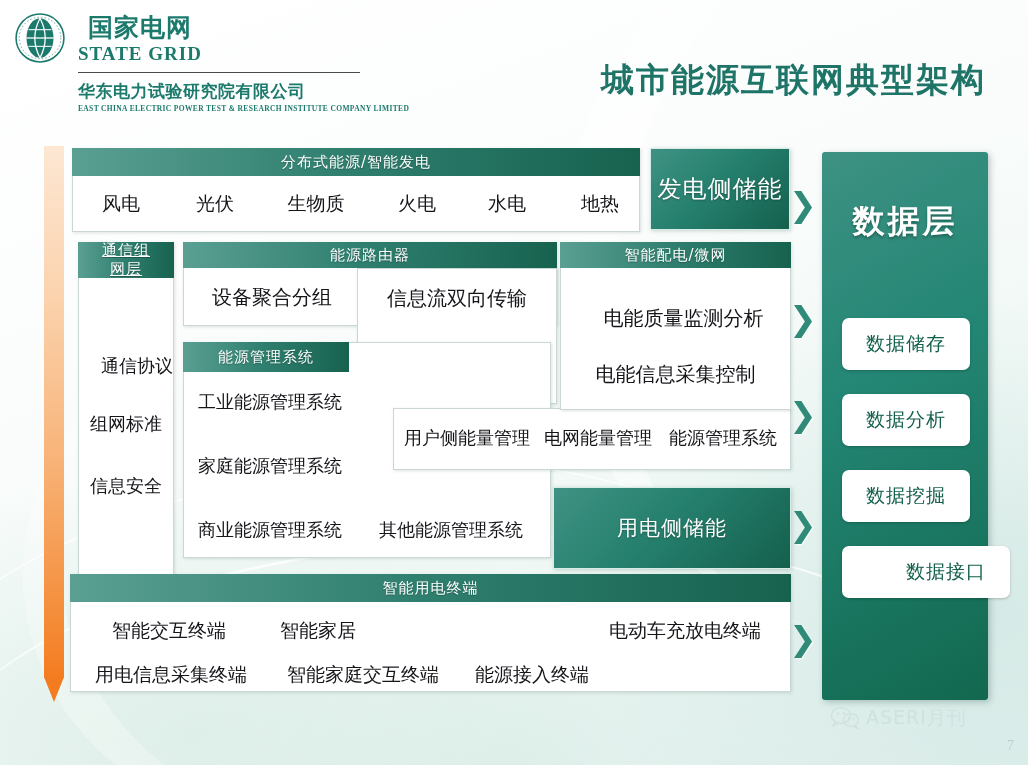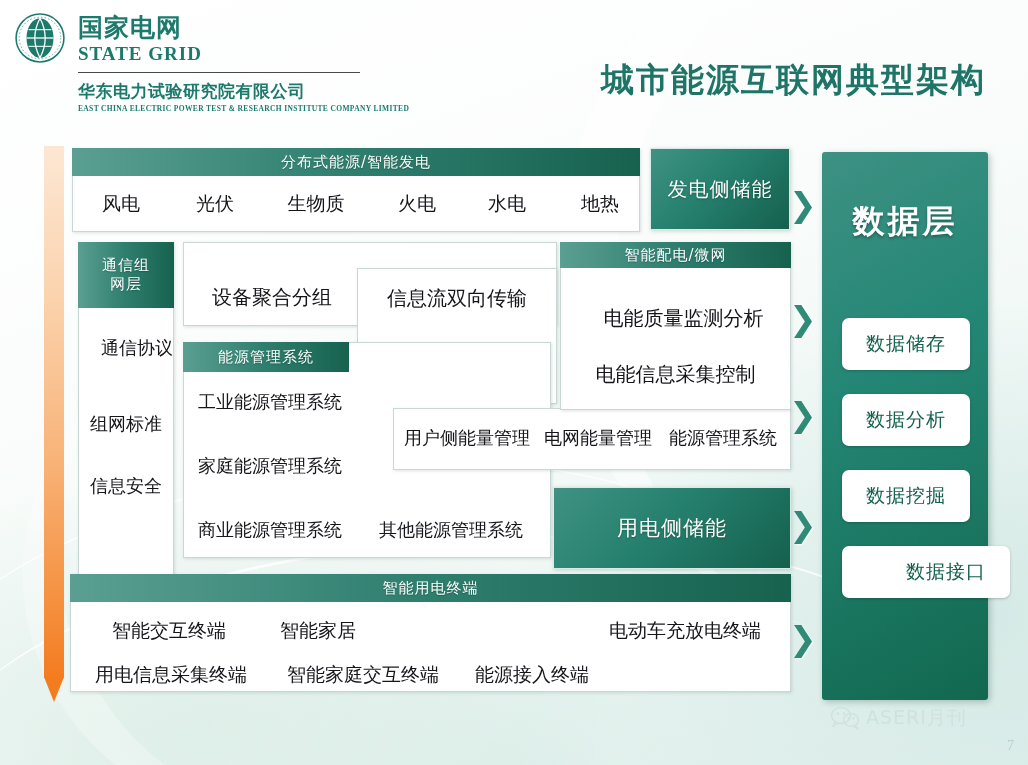--- a/index.html
+++ b/index.html
@@ -76,20 +76,21 @@
     position: absolute;
     left: 66px; top: 6px;
   }
   .sg-cn {
     font-family: "DejaVu Sans", sans-serif;
     font-size: 25px;
     font-weight: bold;
     color: #1c7a6d;
     letter-spacing: 1px;
     line-height: 28px;
+    text-align: center;
   }
   .sg-en {
     font-family: "Liberation Serif", "DejaVu Serif", serif;
     font-size: 19px;
     font-weight: bold;
     color: #1c7a6d;
     letter-spacing: 1px;
     line-height: 22px;
     margin-top: 1px;
   }
@@ -310,32 +311,33 @@
 
   <div class="panel" style="left:72px; top:148px; width:568px; height:84px;"></div>
   <div class="cap" style="left:72px; top:148px; width:568px; height:28px;">分布式能源/智能发电</div>
   <div class="cell" style="left:76px; top:180px; width:90px; height:48px;">风电</div>
   <div class="cell" style="left:170px; top:180px; width:90px; height:48px;">光伏</div>
   <div class="cell" style="left:262px; top:180px; width:108px; height:48px;">生物质</div>
   <div class="cell" style="left:372px; top:180px; width:90px; height:48px;">火电</div>
   <div class="cell" style="left:462px; top:180px; width:90px; height:48px;">水电</div>
   <div class="cell" style="left:556px; top:180px; width:88px; height:48px;">地热</div>
 
-  <div class="teal-block" style="left:650px; top:148px; width:140px; height:82px; font-size:20px; letter-spacing:1px;">发电侧储能</div>
+  <div class="teal-block" style="left:650px; top:148px; width:140px; height:82px; font-size:24px; letter-spacing:1px;">发电侧储能</div>
 
   <div class="panel" style="left:78px; top:242px; width:96px; height:334px;"></div>
-  <div class="cap" style="left:78px; top:242px; width:96px; height:66px; flex-direction:column; line-height:19px; font-size:15px;">
+  <div class="cap" style="left:78px; top:242px; width:96px; height:36px; flex-direction:column; line-height:19px; font-size:15px;text-decoration:underline;">
     <span>通信组</span>
     <span>网层</span>
   </div>
-  <div class="cell" style="left:78px; top:326px; width:118px; height:44px; font-size:18px;">通信协议</div>
+  <div class="cell" style="left:78px; top:344px; width:118px; height:44px; font-size:18px;">通信协议</div>
   <div class="cell" style="left:78px; top:464px; width:96px; height:44px; font-size:18px;">信息安全</div>
   <div class="cell" style="left:78px; top:402px; width:96px; height:44px; font-size:18px;">组网标准</div>
 
   <div class="panel" style="left:183px; top:242px; width:374px; height:84px;"></div>
+  <div class="cap" style="left:183px; top:242px; width:374px; height:26px;">能源路由器</div>
   <div class="cell" style="left:187px; top:272px; width:170px; height:50px; font-size:20px;">设备聚合分组</div>
 
   <div class="panel" style="left:357px; top:268px; width:200px; height:136px;"></div>
   <div class="cell" style="left:357px; top:272px; width:200px; height:52px; font-size:20px;">信息流双向传输</div>
   <div class="cell" style="left:357px; top:346px; width:200px; height:52px; font-size:20px;">能源流双向控制</div>
 
   <div class="panel" style="left:183px; top:342px; width:368px; height:216px;"></div>
   <div class="cap" style="left:183px; top:342px; width:166px; height:30px;">能源管理系统</div>
   <div class="cell" style="left:187px; top:380px; width:166px; height:44px; font-size:18px;">工业能源管理系统</div>
   <div class="cell" style="left:187px; top:444px; width:166px; height:44px; font-size:18px;">家庭能源管理系统</div>

